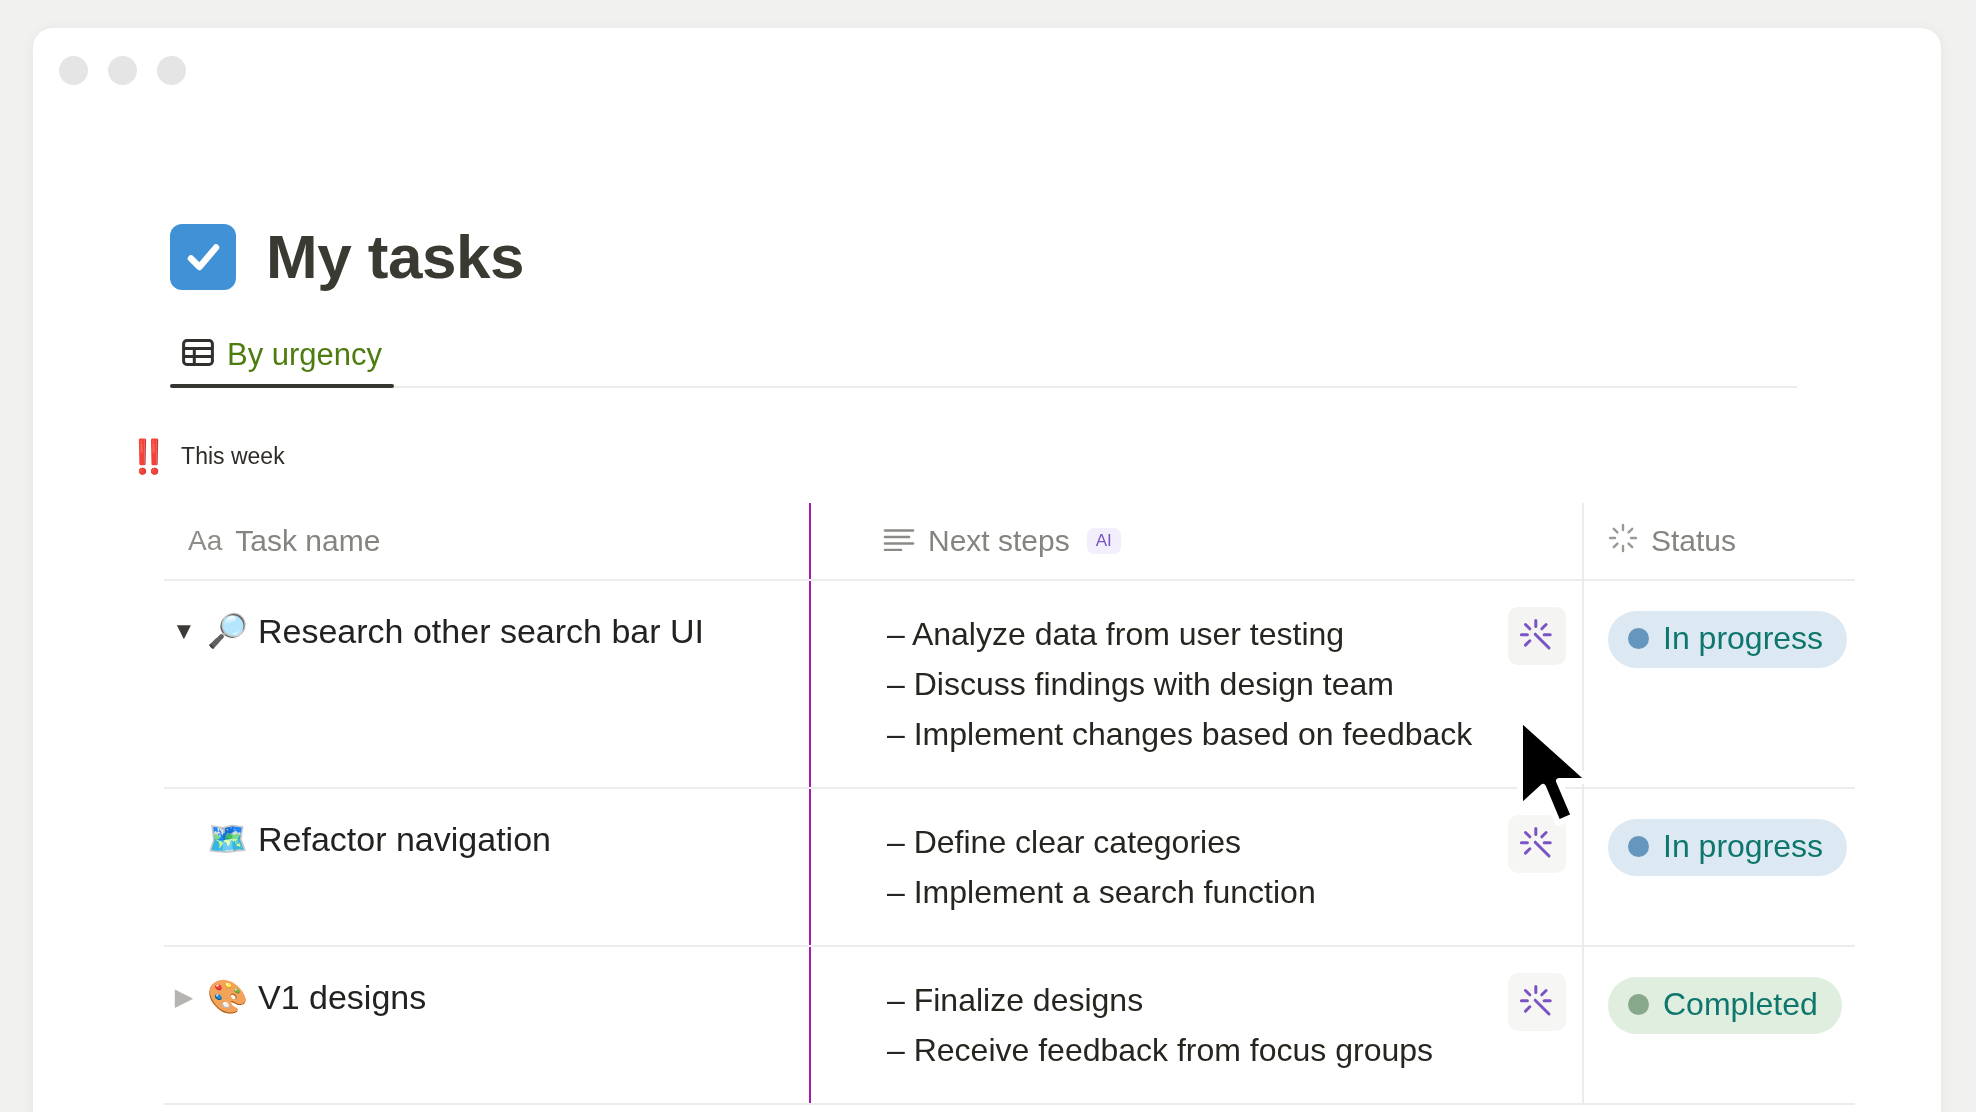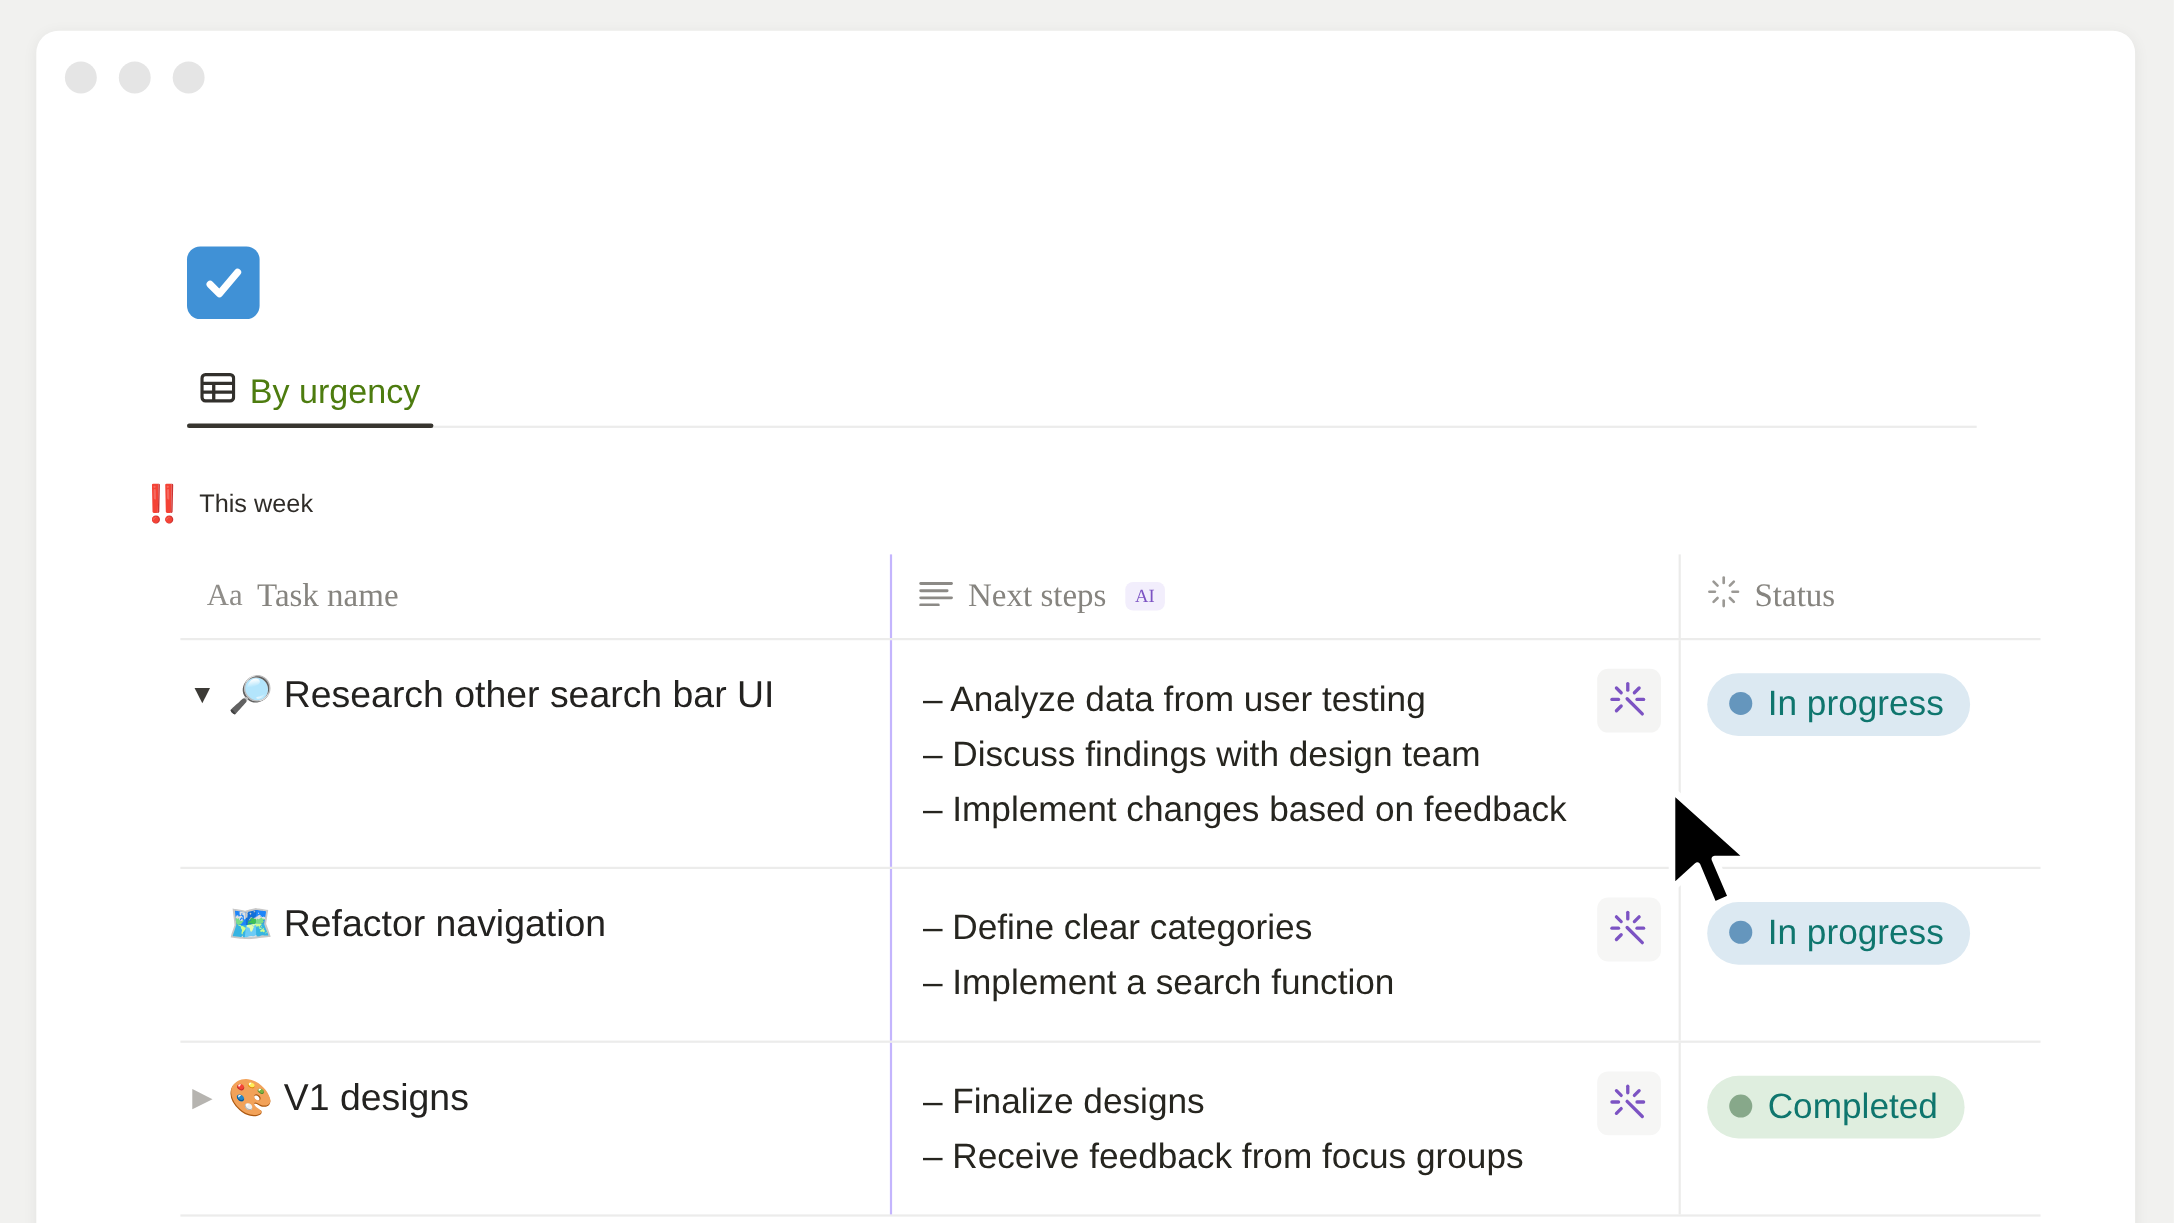--- a/index.html
+++ b/index.html
@@ -144,26 +144,26 @@
   .table {
     margin-top: 30px;
     margin-left: 131px;
     margin-right: 86px;
     position: relative;
   }
   .row {
     display: flex;
     position: relative;
   }
-  .row.header-row { border-bottom: 2px solid #ececeb; font-family: Liberation Serif, serif; }
+  .row.header-row { border-bottom: 2px solid #ececeb; }
   .row.data-row   { border-bottom: 2px solid #ececeb; }
 
   .col-name  { width: 645px; flex: none; position: relative; }
-  .col-steps { width: 719px; flex: none; position: relative;
-               border-left: 2px solid #c4b5fd; border-right: 2px solid #ebebea; }
+  .col-steps { width: 775px; flex: none; position: relative;
+               border-left: 2px solid #a21caf; border-right: 2px solid #ebebea; padding-left: 48px; }
   .col-status{ flex: 1; position: relative; }
 
   .hdr {
     display: flex;
     align-items: center;
     gap: 13px;
     height: 76px;
     padding: 0 24px;
     color: #8c8a86;
     font-size: 30px;
@@ -294,20 +294,21 @@
   </div>
 
   <div class="content">
 
     <div class="page-head">
       <span class="page-icon">
         <svg width="44" height="44" viewBox="0 0 44 44" aria-hidden="true">
           <path d="M10 23.5 L18.5 32 L35 12.5" fill="none" stroke="#ffffff" stroke-width="6.5" stroke-linecap="round" stroke-linejoin="round"></path>
         </svg>
       </span>
+      <h1 class="page-title">My tasks</h1>
     </div>
 
     <div class="tabs">
       <div class="tabs-underline"></div>
       <div class="tab active">
         <span>
           <svg width="32" height="29" viewBox="0 0 32 29" aria-hidden="true">
             <rect x="1.6" y="2.6" width="28.8" height="23.8" rx="3.2" fill="none" stroke="#32302c" stroke-width="3"></rect>
             <line x1="1.6" y1="10.5" x2="30.4" y2="10.5" stroke="#32302c" stroke-width="3"></line>
             <line x1="1.6" y1="18.5" x2="30.4" y2="18.5" stroke="#32302c" stroke-width="3"></line>

